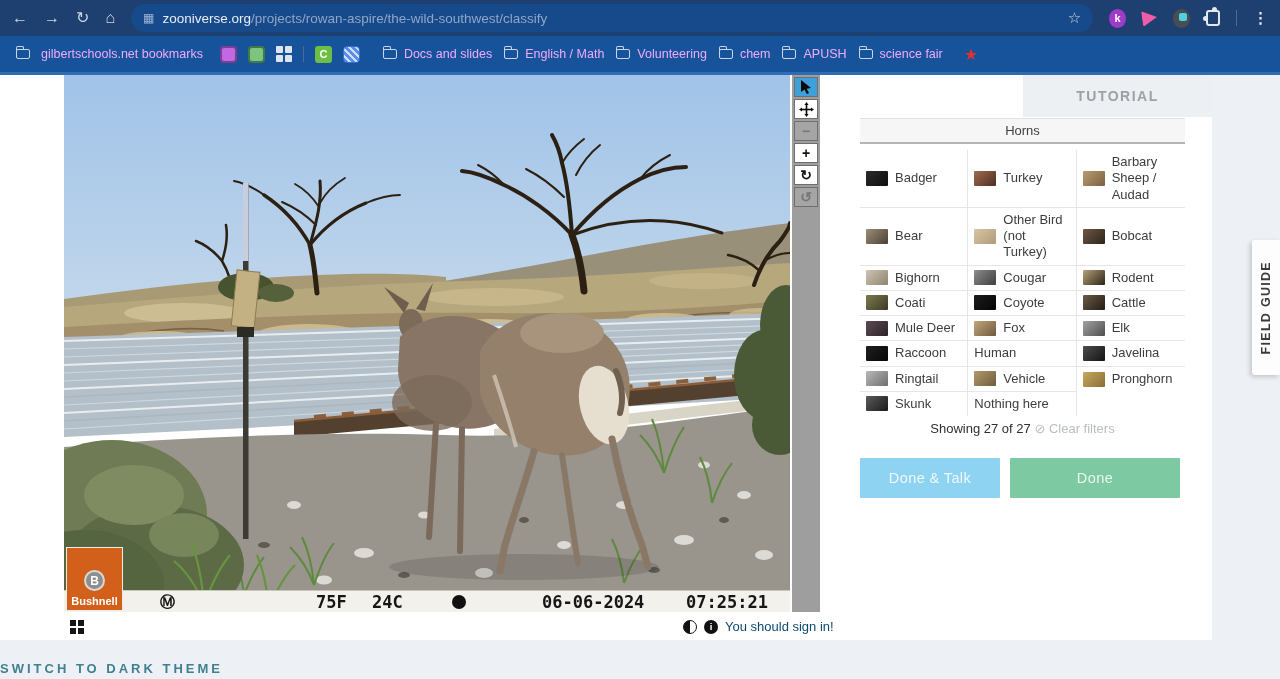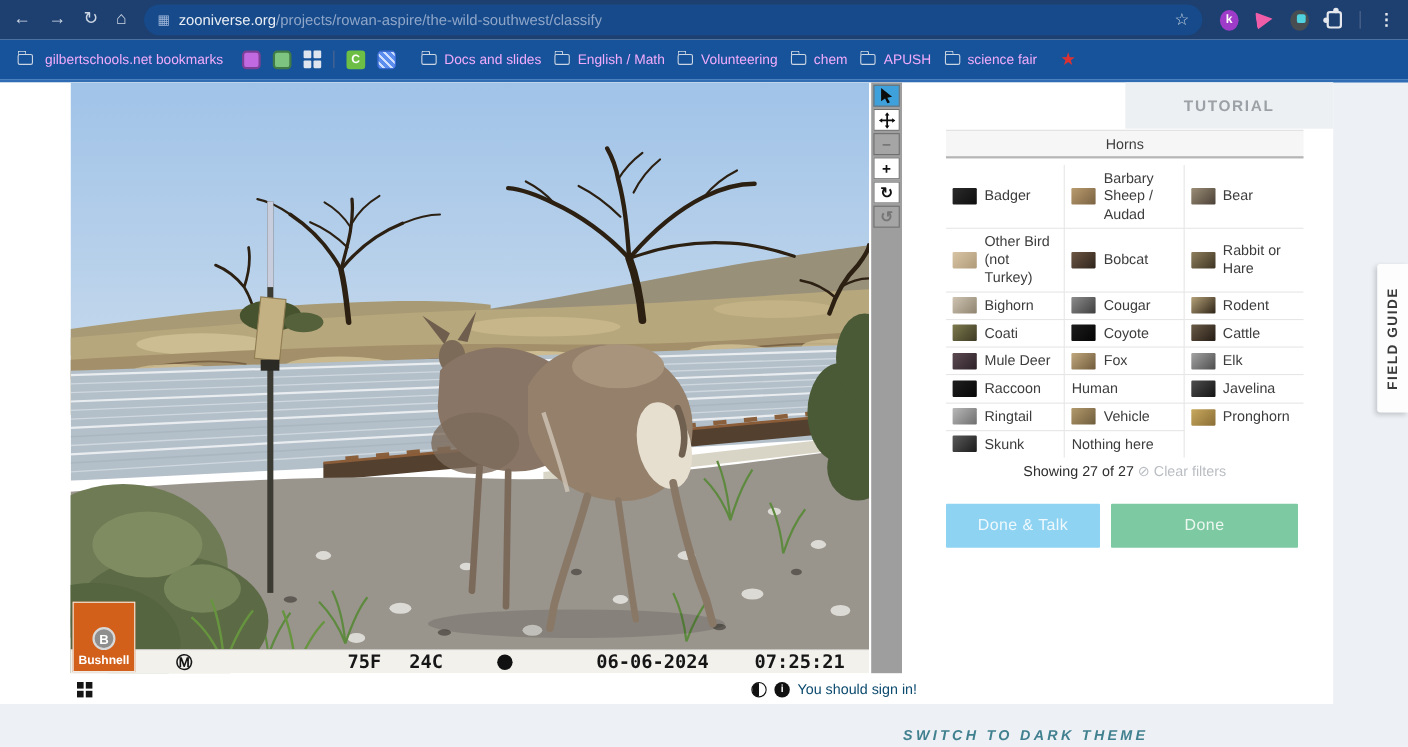--- a/index.html
+++ b/index.html
@@ -121,22 +121,22 @@
   #done-button { width:170px; background:#7dc9a1; }
 
   
   #field-guide-tab { position:absolute; left:1252px; top:240px; width:28px; height:135px; background:#fdfdfd;
     box-shadow:-2px 2px 5px rgba(0,0,0,0.18); border-radius:3px 0 0 3px;
     display:flex; align-items:center; justify-content:center; }
   #field-guide-tab span { writing-mode:vertical-rl; transform:rotate(180deg);
     font-size:12.5px; font-weight:bold; letter-spacing:1.3px; color:#3a3a3a; white-space:nowrap; }
 
   
-  #theme-toggle { position:absolute; left:0; top:661px; width:1044px; text-align:right;
-    font-size:13px; font-weight:bold; letter-spacing:3px; color:#41808f; cursor:pointer;font-style:italic; }
+  #theme-toggle { position:absolute; left:0; top:661px; width:1044px; text-align:left;
+    font-size:13px; font-weight:bold; letter-spacing:3px; color:#41808f; cursor:pointer; }
 </style>
 </head>
 <body>
 
 <div id="page">
 
   <div id="browser-toolbar">
     <span class="nav-glyph">←</span>
     <span class="nav-glyph">→</span>
     <span class="nav-glyph">↻</span>
@@ -426,38 +426,38 @@
   <div class="tab" id="tab-tutorial">TUTORIAL</div>
 
   <div id="panel-body">
     <div id="filter-header">Horns</div>
     <div id="choices-grid">
         <div class="choice-cell">
           <span class="choice-thumb" style="background: linear-gradient(135deg, rgb(43, 43, 43), rgb(14, 14, 14));"></span>
           <span class="choice-label">Badger</span>
         </div>
         <div class="choice-cell">
+          <span class="choice-thumb" style="background: linear-gradient(135deg, rgb(160, 106, 80), rgb(78, 47, 34));"></span>
+          <span class="choice-label">Turkey</span>
+        </div>
+        <div class="choice-cell">
           <span class="choice-thumb" style="background: linear-gradient(135deg, rgb(185, 155, 110), rgb(122, 98, 66));"></span>
           <span class="choice-label">Barbary Sheep / Audad</span>
         </div>
         <div class="choice-cell">
           <span class="choice-thumb" style="background: linear-gradient(135deg, rgb(155, 141, 119), rgb(74, 64, 54));"></span>
           <span class="choice-label">Bear</span>
         </div>
         <div class="choice-cell">
           <span class="choice-thumb" style="background: linear-gradient(135deg, rgb(216, 197, 165), rgb(176, 154, 120));"></span>
           <span class="choice-label">Other Bird (not Turkey)</span>
         </div>
         <div class="choice-cell">
           <span class="choice-thumb" style="background: linear-gradient(135deg, rgb(110, 86, 67), rgb(47, 37, 28));"></span>
           <span class="choice-label">Bobcat</span>
-        </div>
-        <div class="choice-cell">
-          <span class="choice-thumb" style="background: linear-gradient(135deg, rgb(143, 127, 93), rgb(61, 52, 35));"></span>
-          <span class="choice-label">Rabbit or Hare</span>
         </div>
         <div class="choice-cell">
           <span class="choice-thumb" style="background: linear-gradient(135deg, rgb(207, 196, 178), rgb(143, 132, 111));"></span>
           <span class="choice-label">Bighorn</span>
         </div>
         <div class="choice-cell">
           <span class="choice-thumb" style="background: linear-gradient(135deg, rgb(140, 140, 140), rgb(63, 63, 63));"></span>
           <span class="choice-label">Cougar</span>
         </div>
         <div class="choice-cell">

